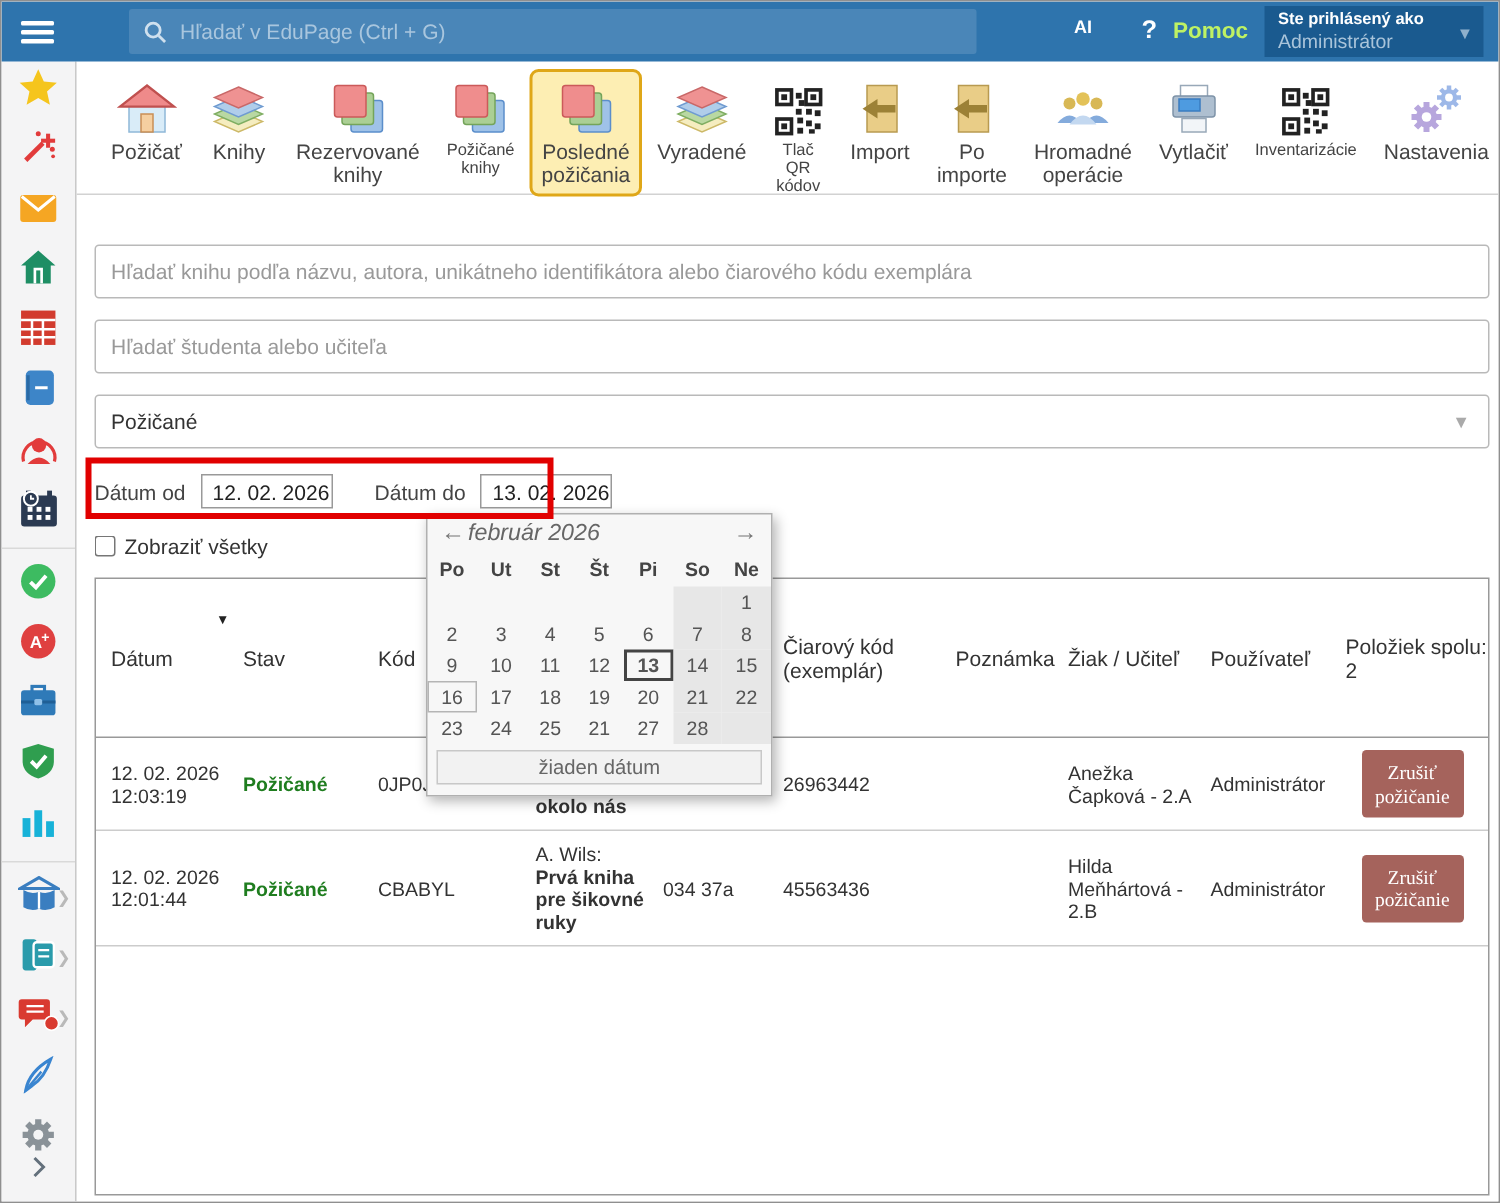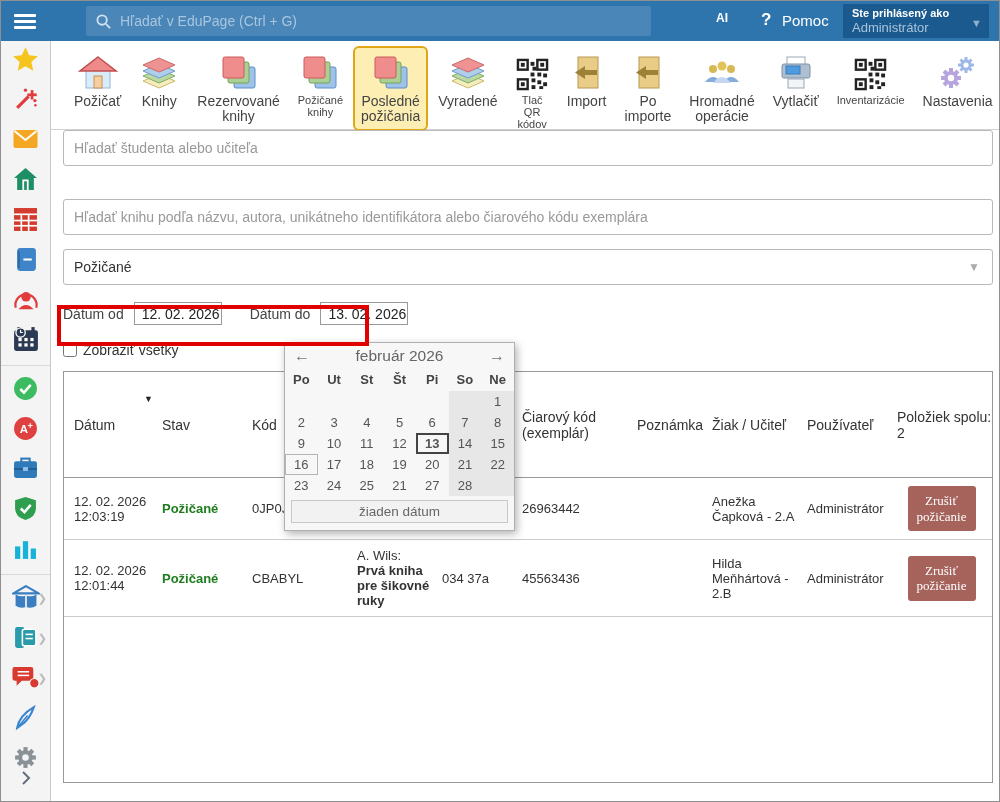--- a/index.html
+++ b/index.html
@@ -8,21 +8,21 @@
 
   
   .topbar { position:absolute; left:0; top:0; width:100%; height:40px; background:#2e74ad; z-index:60; }
   .hamburger { position:absolute; left:13px; top:10px; width:24px; height:20px; cursor:pointer; }
   .hamburger span { display:block; width:22px; height:3px; background:#fff; margin:3px 0; border-radius:1px; }
   .searchpill { position:absolute; left:85px; top:5px; width:565px; height:30px; background:#4a86b8; border-radius:2px; display:flex; align-items:center; padding:0 10px; }
   .searchpill svg { flex:0 0 auto; margin-right:9px; }
   .search-ph { color:#a9c6de; font-size:14px; }
   .tb-ai { position:absolute; left:715px; top:10px; color:#fff; font-weight:bold; font-size:12px; cursor:pointer; }
   .tb-q  { position:absolute; left:760px; top:9px; color:#fff; font-weight:bold; font-size:17px; cursor:pointer; }
-  .tb-help { position:absolute; left:781px; top:11px; color:#ffffff; font-weight:normal; font-size:15px; cursor:pointer; }
+  .tb-help { position:absolute; left:781px; top:11px; color:#bef264; font-weight:bold; font-size:15px; cursor:pointer; }
   .userbox { position:absolute; right:10px; top:3px; width:146px; height:34px; background:#1a5a8f; padding:3px 20px 3px 9px; cursor:pointer; }
   .userbox .l1 { color:#fff; font-size:11px; font-weight:bold; line-height:13px; }
   .userbox .l2 { color:#a9c4da; font-size:13px; line-height:15px; }
   .userbox .caret { position:absolute; right:7px; top:13px; color:#8fb0cc; font-size:11px; }
 
   
   .sidebar { position:absolute; left:0; top:40px; width:50px; bottom:0; background:#f4f4f5; border-right:1px solid #c9c9c9; z-index:20; }
   .sb-item { position:relative; height:40px; display:flex; align-items:center; justify-content:center; cursor:pointer; }
   .sb-item .sub { position:absolute; right:3px; top:13px; color:#b9b9b9; font-size:11px; }
   .sb-div { height:1px; background:#d9d9d9; margin:4px 0; }
@@ -66,21 +66,21 @@
   .c-status { color:#1f7d1f; font-weight:bold; }
   .c-book b { font-weight:bold; }
   .c-action { display:flex; justify-content:center; padding-right:6px; }
   .btn-cancel { background:#a5635c; color:#fff; border:none; border-radius:3px; font-size:13px; font-family:Liberation Serif, serif; line-height:1.2; padding:7px 5px; width:68px; cursor:pointer; }
 
   
   .calendar { position:absolute; left:233px; top:301px; width:231px; background:#f7f7f7; border:1px solid #b0b0b0; box-shadow:2px 3px 8px rgba(0,0,0,.3); z-index:30; color:#555; }
   .cal-head { display:flex; align-items:center; height:26px; padding:0 9px; }
   .cal-arrow { color:#777; font-size:16px; cursor:pointer; width:18px; }
   .cal-arrow.next { text-align:right; }
-  .cal-month { flex:1; text-align:center; font-size:15.5px; color:#666; }
+  .cal-month { flex:1; text-align:left; font-size:15.5px; color:#666;font-style:italic; }
   .cal-days, .cal-week { display:grid; grid-template-columns:repeat(7,1fr); }
   .cal-days div { text-align:center; font-weight:bold; font-size:13px; height:22px; line-height:22px; color:#444; }
   .cal-week div { height:21px; line-height:21px; text-align:center; font-size:13px; cursor:pointer; }
   .cal-week .weekend { background:#e7e7e7; }
   .cal-week .selected { border:2px solid #444; line-height:17px; font-weight:bold; }
   .cal-week .outlined { border:1px solid #b5b5b5; line-height:19px; }
   .cal-btn { margin:4px 6px 7px; height:23px; line-height:21px; text-align:center; background:#f2f2f2; border:1px solid #c8c8c8; color:#666; font-size:13.5px; cursor:pointer; }
 
   
   .annotation { position:absolute; left:6px; top:264px; width:312px; height:41px; border:4px solid #e10000; z-index:40; pointer-events:none; }
@@ -451,22 +451,22 @@
               </g>
               <circle cx="13" cy="23" r="7" fill="#b7a6dd"></circle>
               <circle cx="13" cy="23" r="3.2" fill="#fff"></circle>
             </svg>
           </div>
           <div class="lbl">Nastavenia</div>
         </div>
       </div>
 
     <div class="content">
+      <input class="filter-input first" placeholder="Hľadať knihu podľa názvu, autora, unikátneho identifikátora alebo čiarového kódu exemplára" style="">
       <input class="filter-input" placeholder="Hľadať študenta alebo učiteľa" style="">
-      <input class="filter-input first" placeholder="Hľadať knihu podľa názvu, autora, unikátneho identifikátora alebo čiarového kódu exemplára" style="">
       <div class="select-box">
         <span>Požičané</span>
         <span class="caret">▼</span>
       </div>
 
       <div class="daterow">
         <label>Dátum od</label>
         <input class="dateinput" value="12. 02. 2026" style="">
         <label class="second">Dátum do</label>
         <input class="dateinput" value="13. 02. 2026" style="">

